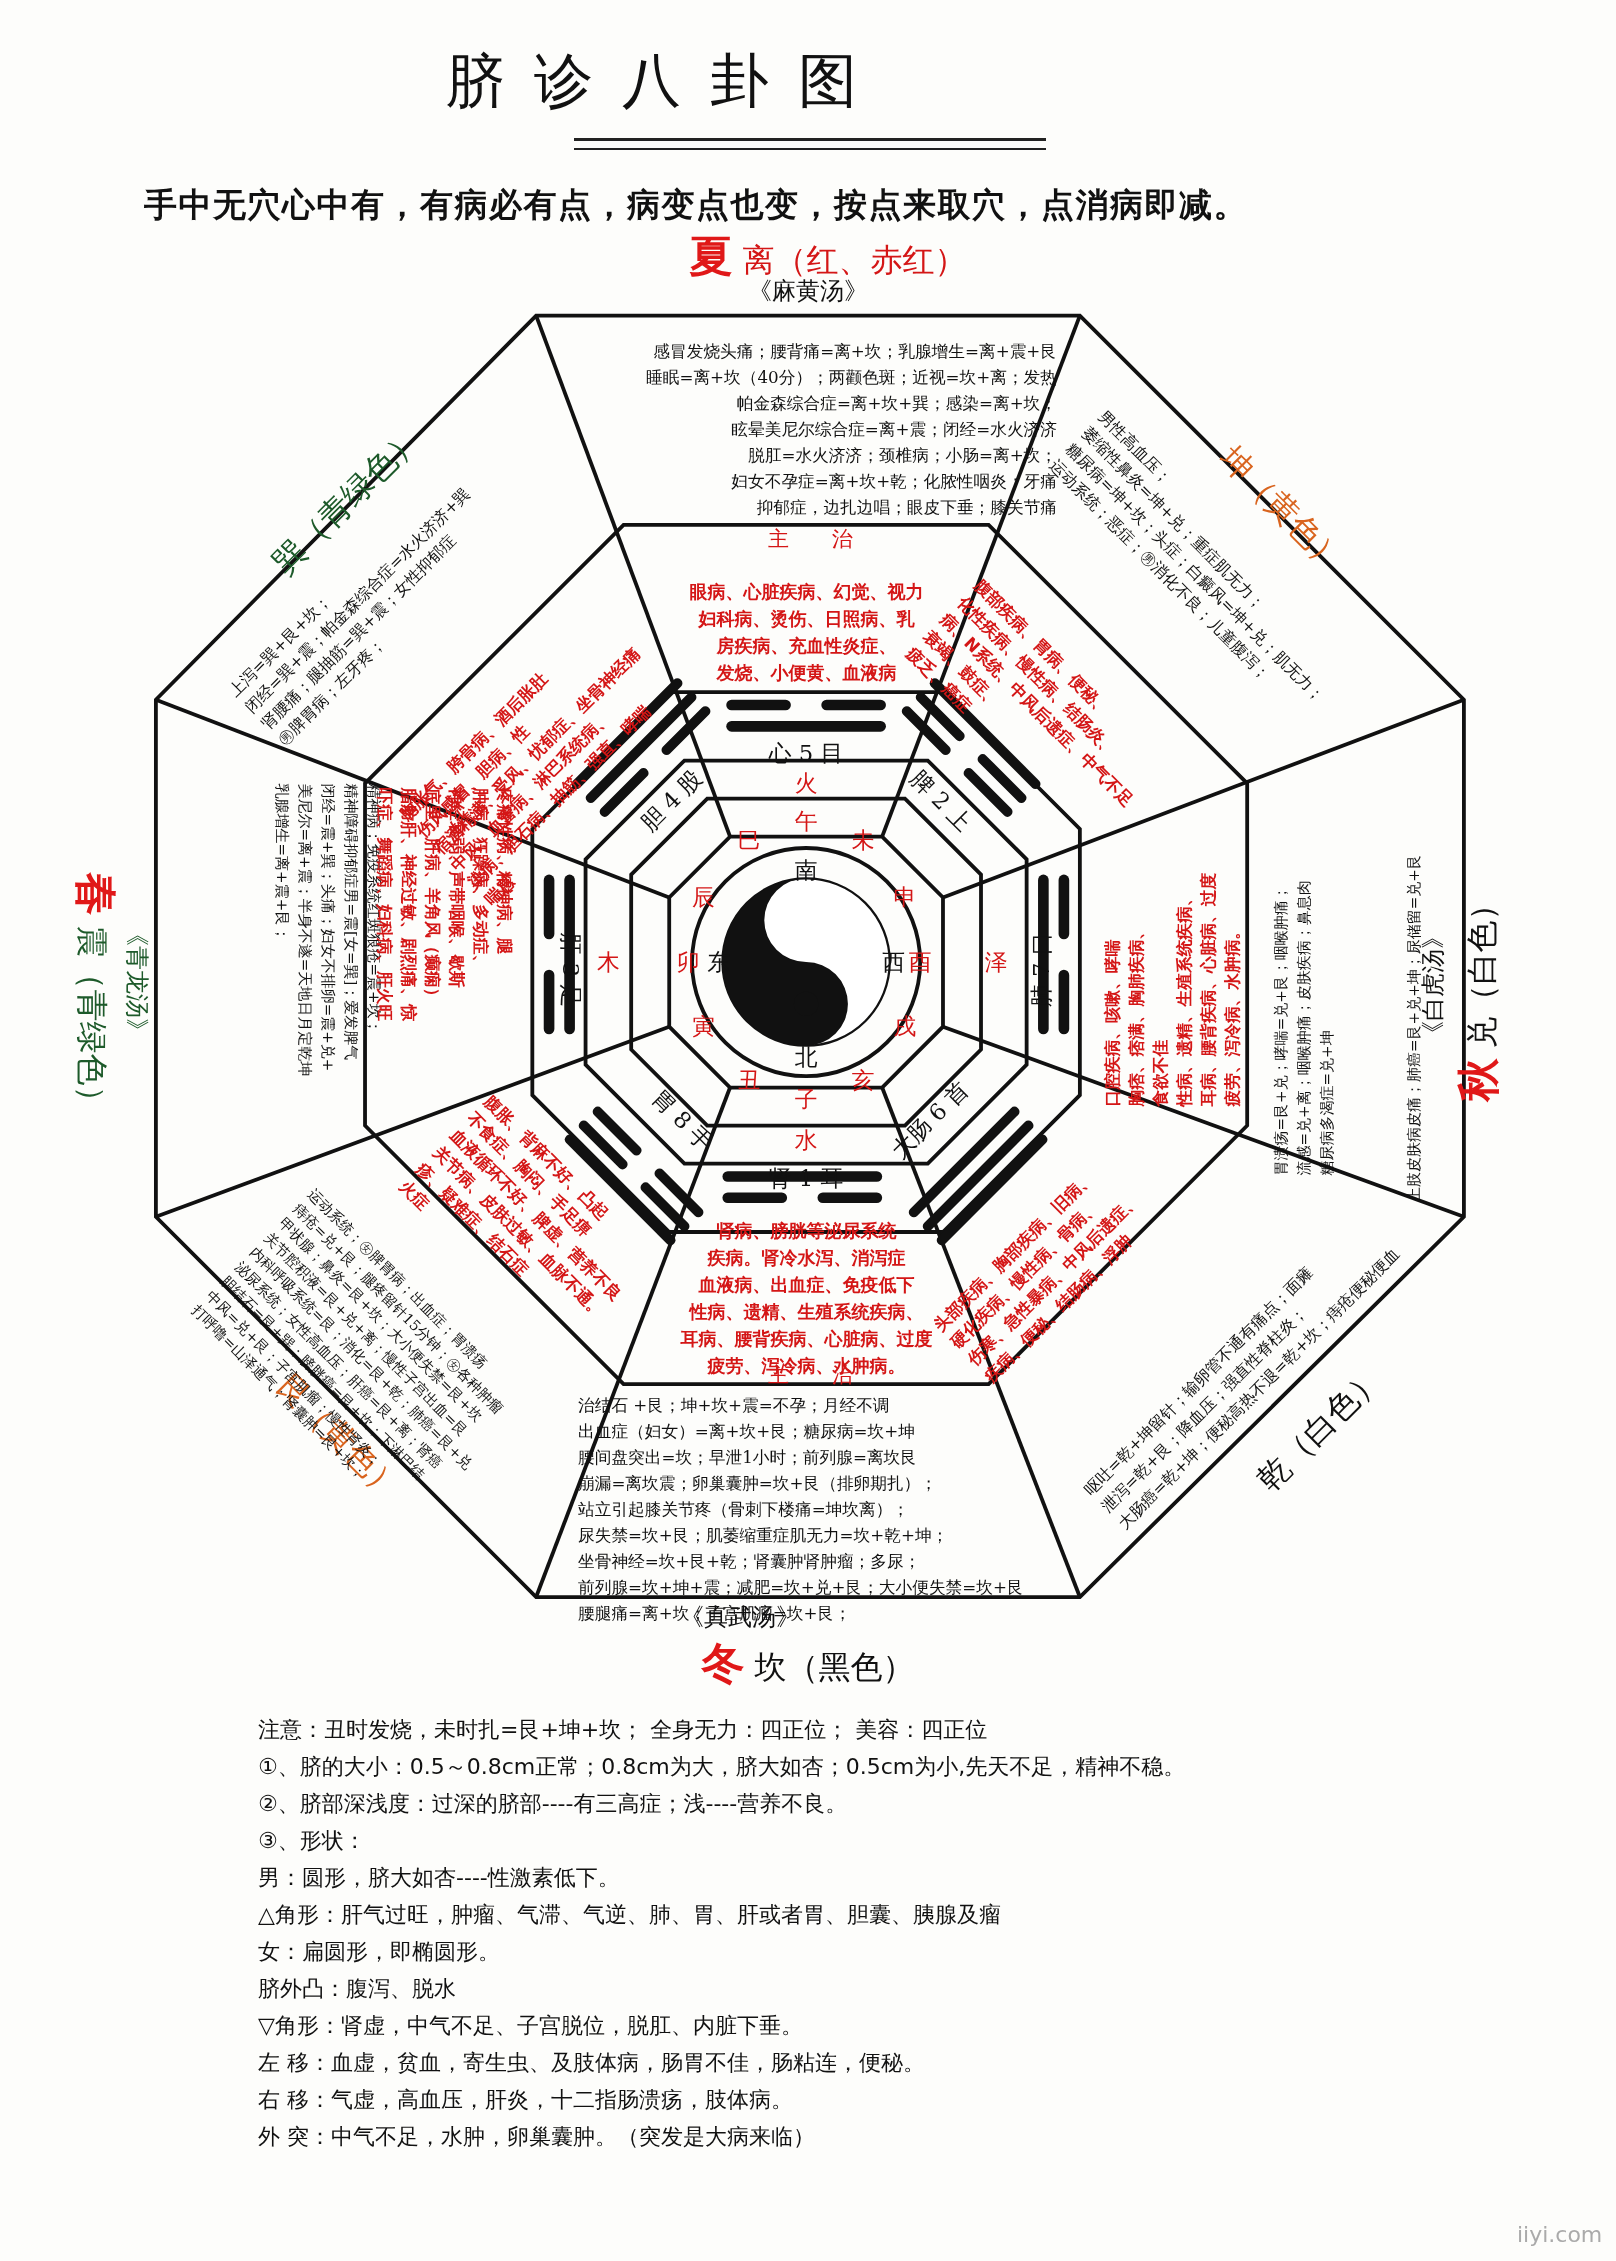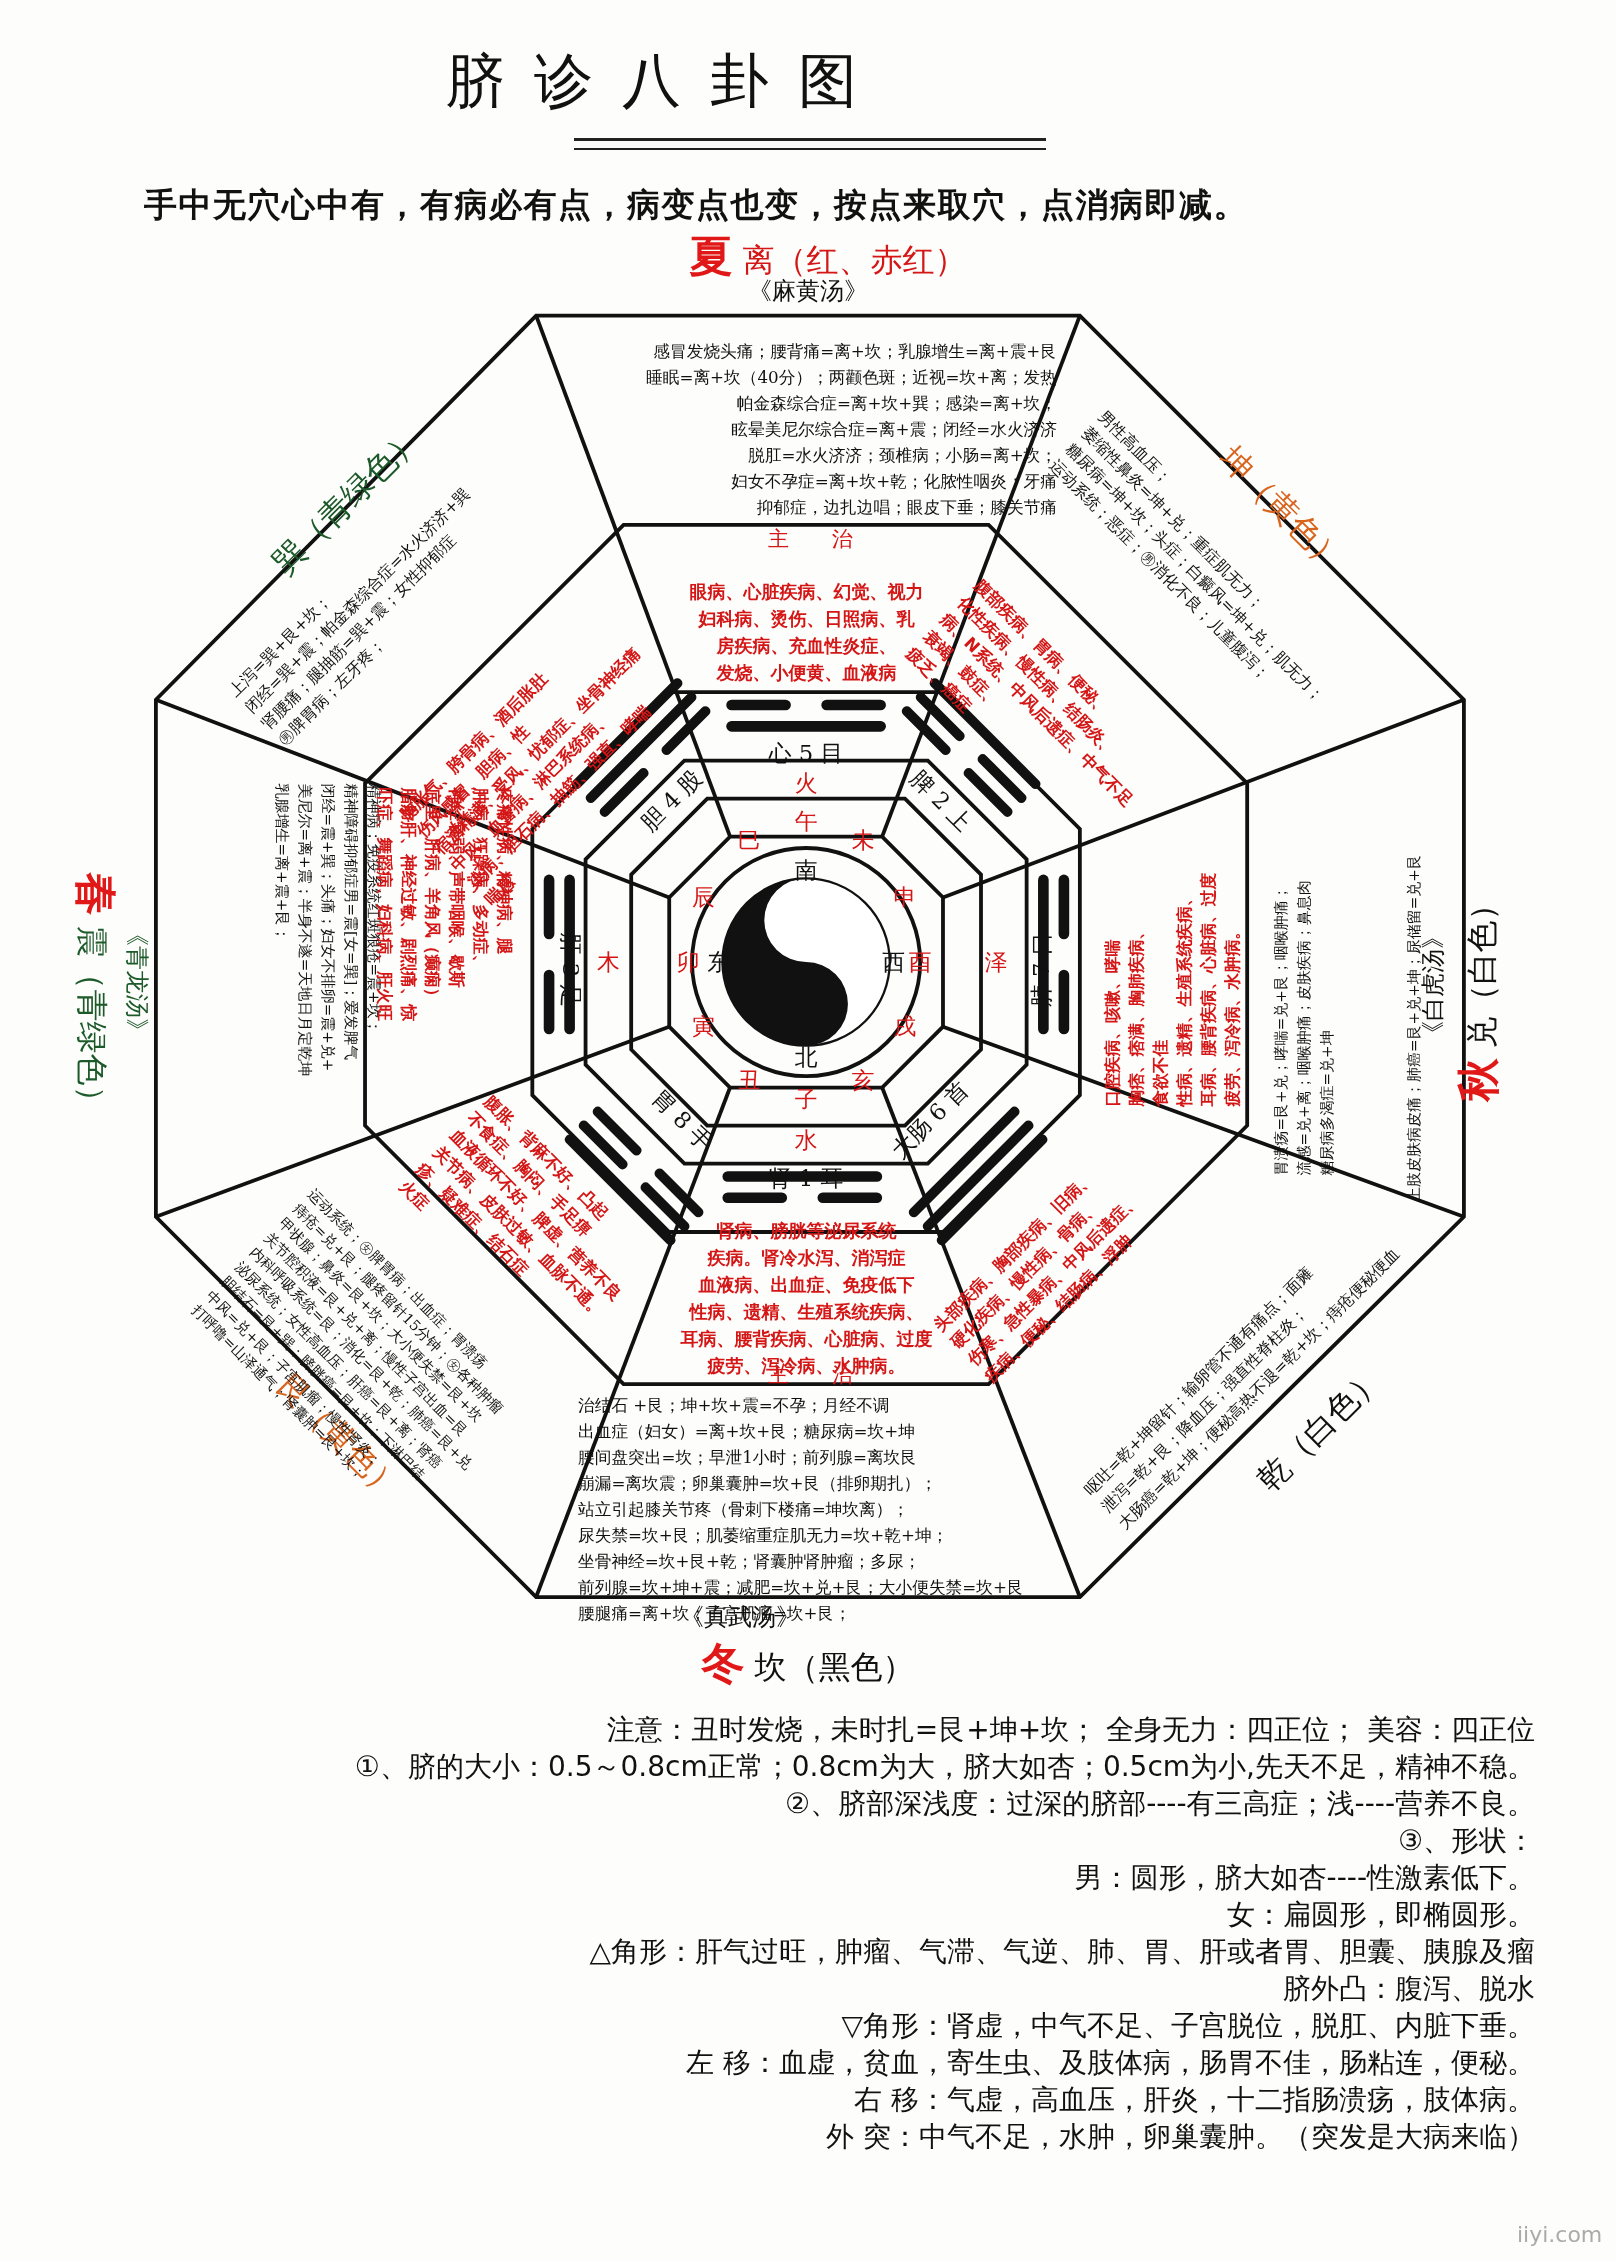--- a/index.html
+++ b/index.html
@@ -11,21 +11,21 @@
   .season{color:#e01818;font-weight:bold;}
   .red{color:#d41616;}
   .orange{color:#d9641e;}
   .green{color:#1d5a2a;}
   .dir-label{font-size:32px;font-family:"DejaVu Serif","Liberation Serif",serif;white-space:nowrap;}
   .formula{font-size:24px;font-family:"DejaVu Serif","Liberation Serif",serif;}
   svg text{font-family:"DejaVu Serif","Liberation Serif",serif;}
   .box{font-size:16.7px;line-height:26px;font-family:"DejaVu Serif","Liberation Serif",serif;white-space:pre-line;}
   .rbox{font-size:18px;line-height:27px;color:#d41616;font-weight:bold;white-space:pre-line;font-family:"DejaVu Sans","Liberation Sans",sans-serif;}
   .zz{font-size:21px;color:#d41616;letter-spacing:18px;font-family:"DejaVu Serif","Liberation Serif",serif;}
-  #notes{left:242px;top:1711px;width:1293px;font-size:28px;line-height:37px;font-family:"DejaVu Sans","Liberation Sans",sans-serif;text-align:right;}
+  #notes{left:258px;top:1711px;width:1293px;font-size:22px;line-height:37px;font-family:"DejaVu Sans","Liberation Sans",sans-serif;}
   #notes div{white-space:nowrap;}
   .wm{right:13.7px;bottom:13.7px;font-size:22px;color:#aaa;font-family:"DejaVu Sans","Liberation Sans",sans-serif;}
 </style>
 </head>
 <body>
 
 <div id="title" class="abs">脐诊八卦图</div>
 <div class="abs tline" style="top:138px;"></div>
 <div class="abs tline" style="top:148px;height:2.3px;"></div>
 <div id="motto" class="abs">手中无穴心中有，有病必有点，病变点也变，按点来取穴，点消病即减。</div>
@@ -276,22 +276,22 @@
 硬化疾病、慢性病、骨病、
 伤寒、急性暴病、中风后遗症、
 疾病、便秘、结肠病、浮肿</div>
 
 <div id="notes" class="abs">
   <div>注意：丑时发烧，未时扎=艮+坤+坎；      全身无力：四正位；          美容：四正位</div>
   <div>①、脐的大小：0.5～0.8cm正常；0.8cm为大，脐大如杏；0.5cm为小,先天不足，精神不稳。</div>
   <div>②、脐部深浅度：过深的脐部----有三高症；浅----营养不良。</div>
   <div>③、形状：</div>
   <div> 男：圆形，脐大如杏----性激素低下。</div>
+  <div> △角形：肝气过旺，肿瘤、气滞、气逆、肺、胃、肝或者胃、胆囊、胰腺及瘤</div>
   <div> 女：扁圆形，即椭圆形。</div>
-  <div> △角形：肝气过旺，肿瘤、气滞、气逆、肺、胃、肝或者胃、胆囊、胰腺及瘤</div>
   <div> 脐外凸：腹泻、脱水</div>
   <div> ▽角形：肾虚，中气不足、子宫脱位，脱肛、内脏下垂。</div>
   <div> 左  移：血虚，贫血，寄生虫、及肢体病，肠胃不佳，肠粘连，便秘。</div>
   <div> 右  移：气虚，高血压，肝炎，十二指肠溃疡，肢体病。</div>
   <div> 外  突：中气不足，水肿，卵巢囊肿。（突发是大病来临）</div>
 </div>
 
 <div class="abs wm">iiyi.com</div>
 
 

